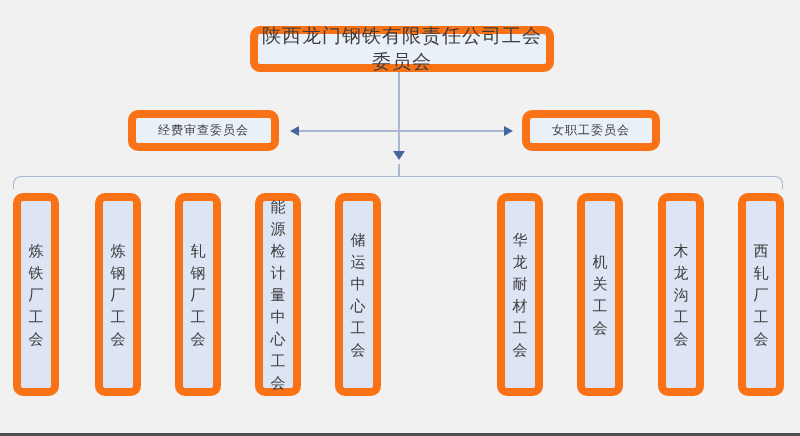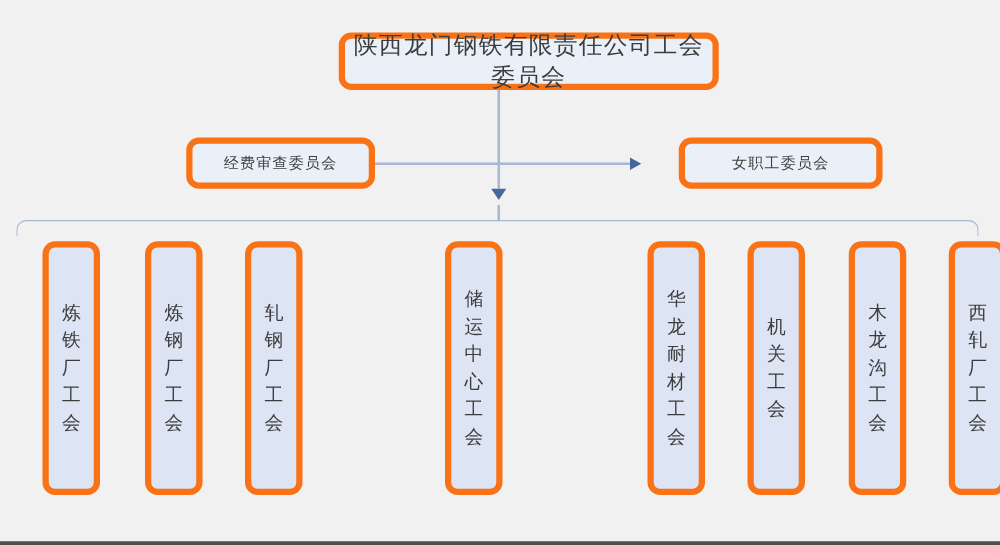--- a/index.html
+++ b/index.html
@@ -16,42 +16,41 @@
   
   .bottom-edge {
     position: absolute;
     left: 0; bottom: 0;
     width: 100%; height: 3px;
     background: #4f4f4f;
   }
   
   .node {
     position: absolute;
-    border: 5px solid #f97316;
+    border: 8px solid #f97316;
     border-radius: 10px;
     background: #eaf0f8;
     display: flex;
     align-items: center;
     justify-content: center;
     text-align: center;
-    margin-left: 21px;
   }
   .root-node {
     left: 250px; top: 26px;
     width: 304px; height: 46px;
     font-size: 19px;
     letter-spacing: 1px;
   }
   .committee-node {
     top: 110px; height: 41px;
     font-size: 12px;
     letter-spacing: 1px;
   }
   .committee-left { left: 128px; width: 151px; }
-  .committee-right { left: 522px; width: 163px; }
+  .committee-right { left: 522px; width: 138px; }
   .branch-node {
     top: 193px;
     width: 46px; height: 203px;
     background: #dde5f4;
   }
   .vtext {
     width: 17px;
     font-size: 15px;
     line-height: 22px;
     word-break: break-all;
@@ -119,20 +118,23 @@
 
   <div class="node branch-node" style="left:13px">
     <div class="vtext">炼铁厂工会</div>
   </div>
   <div class="node branch-node" style="left:95px">
     <div class="vtext">炼钢厂工会</div>
   </div>
   <div class="node branch-node" style="left:175px">
     <div class="vtext">轧钢厂工会</div>
   </div>
+  <div class="node branch-node" style="left:255px">
+    <div class="vtext">能源检计量中心工会</div>
+  </div>
   <div class="node branch-node" style="left:335px">
     <div class="vtext">储运中心工会</div>
   </div>
   <div class="node branch-node" style="left:577px">
     <div class="vtext">机关工会</div>
   </div>
   <div class="node branch-node" style="left:497px">
     <div class="vtext">华龙耐材工会</div>
   </div>
   <div class="node branch-node" style="left:658px">

